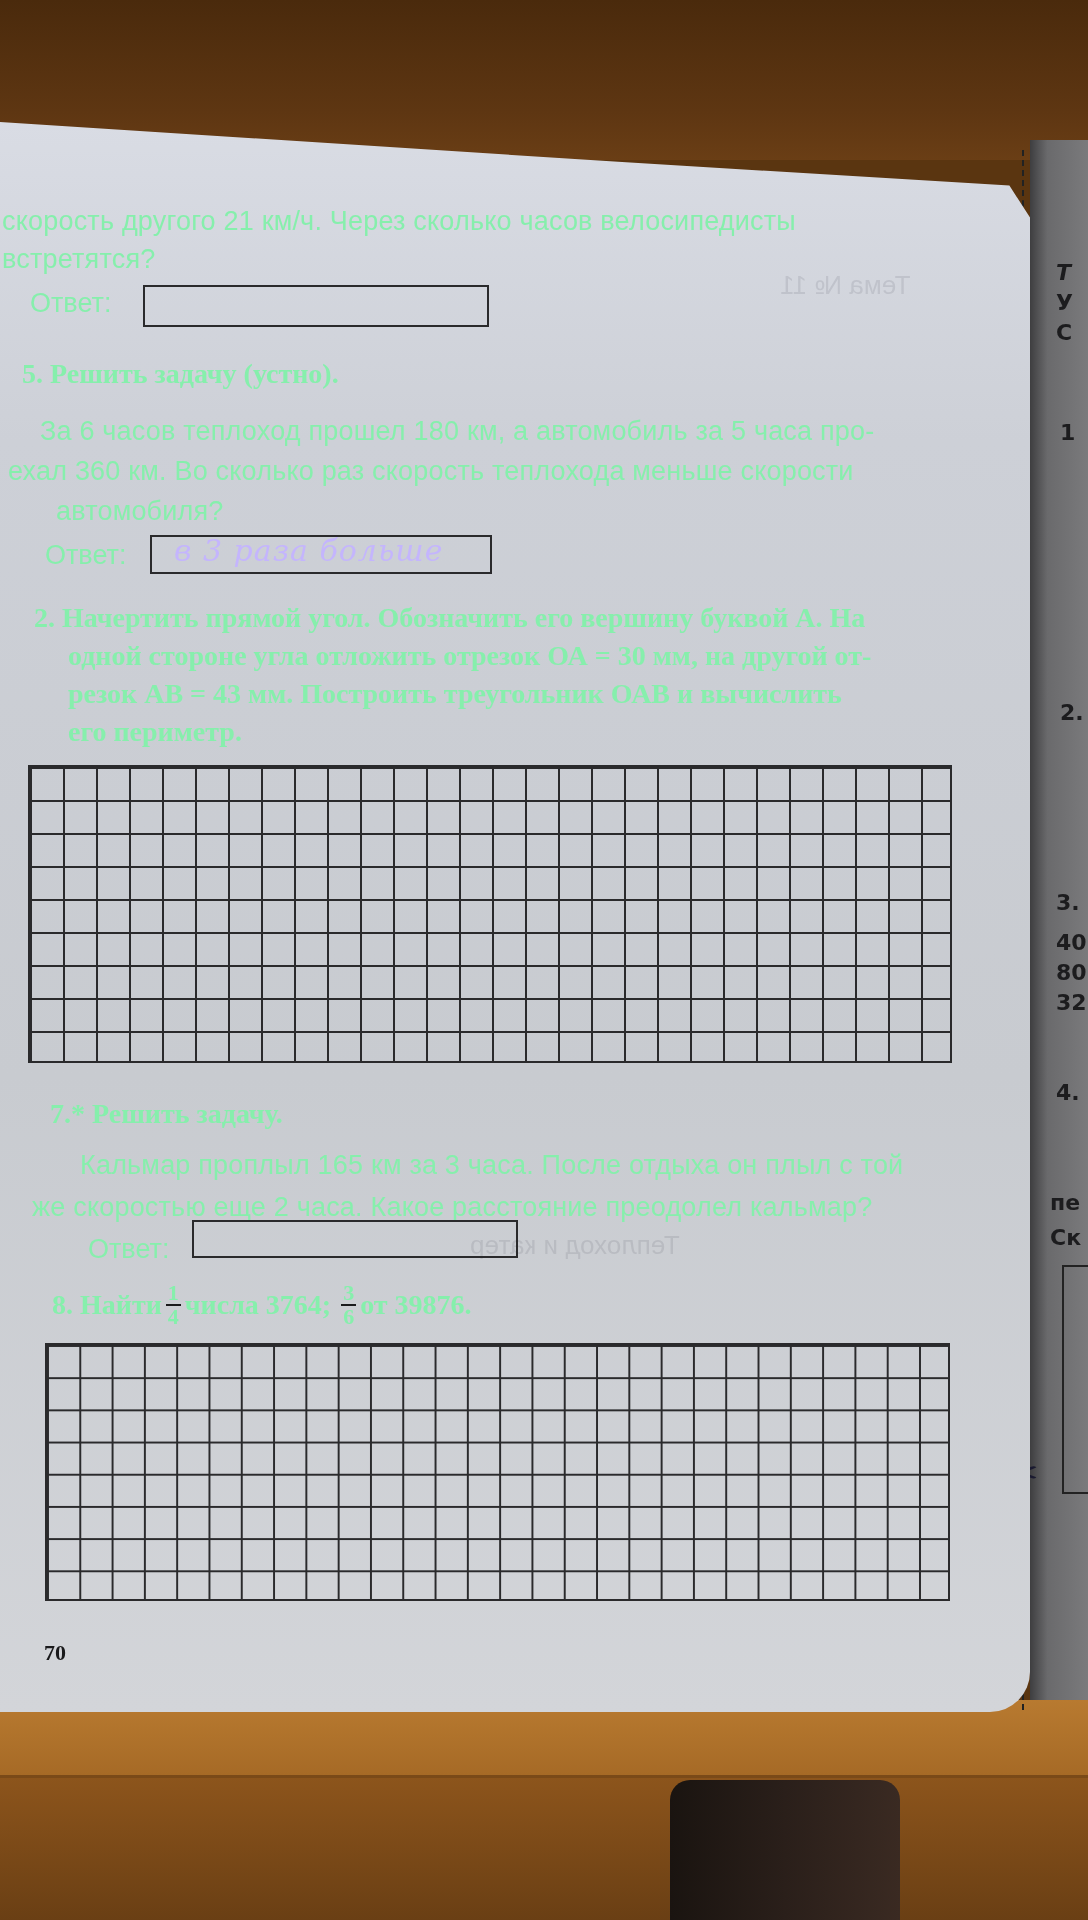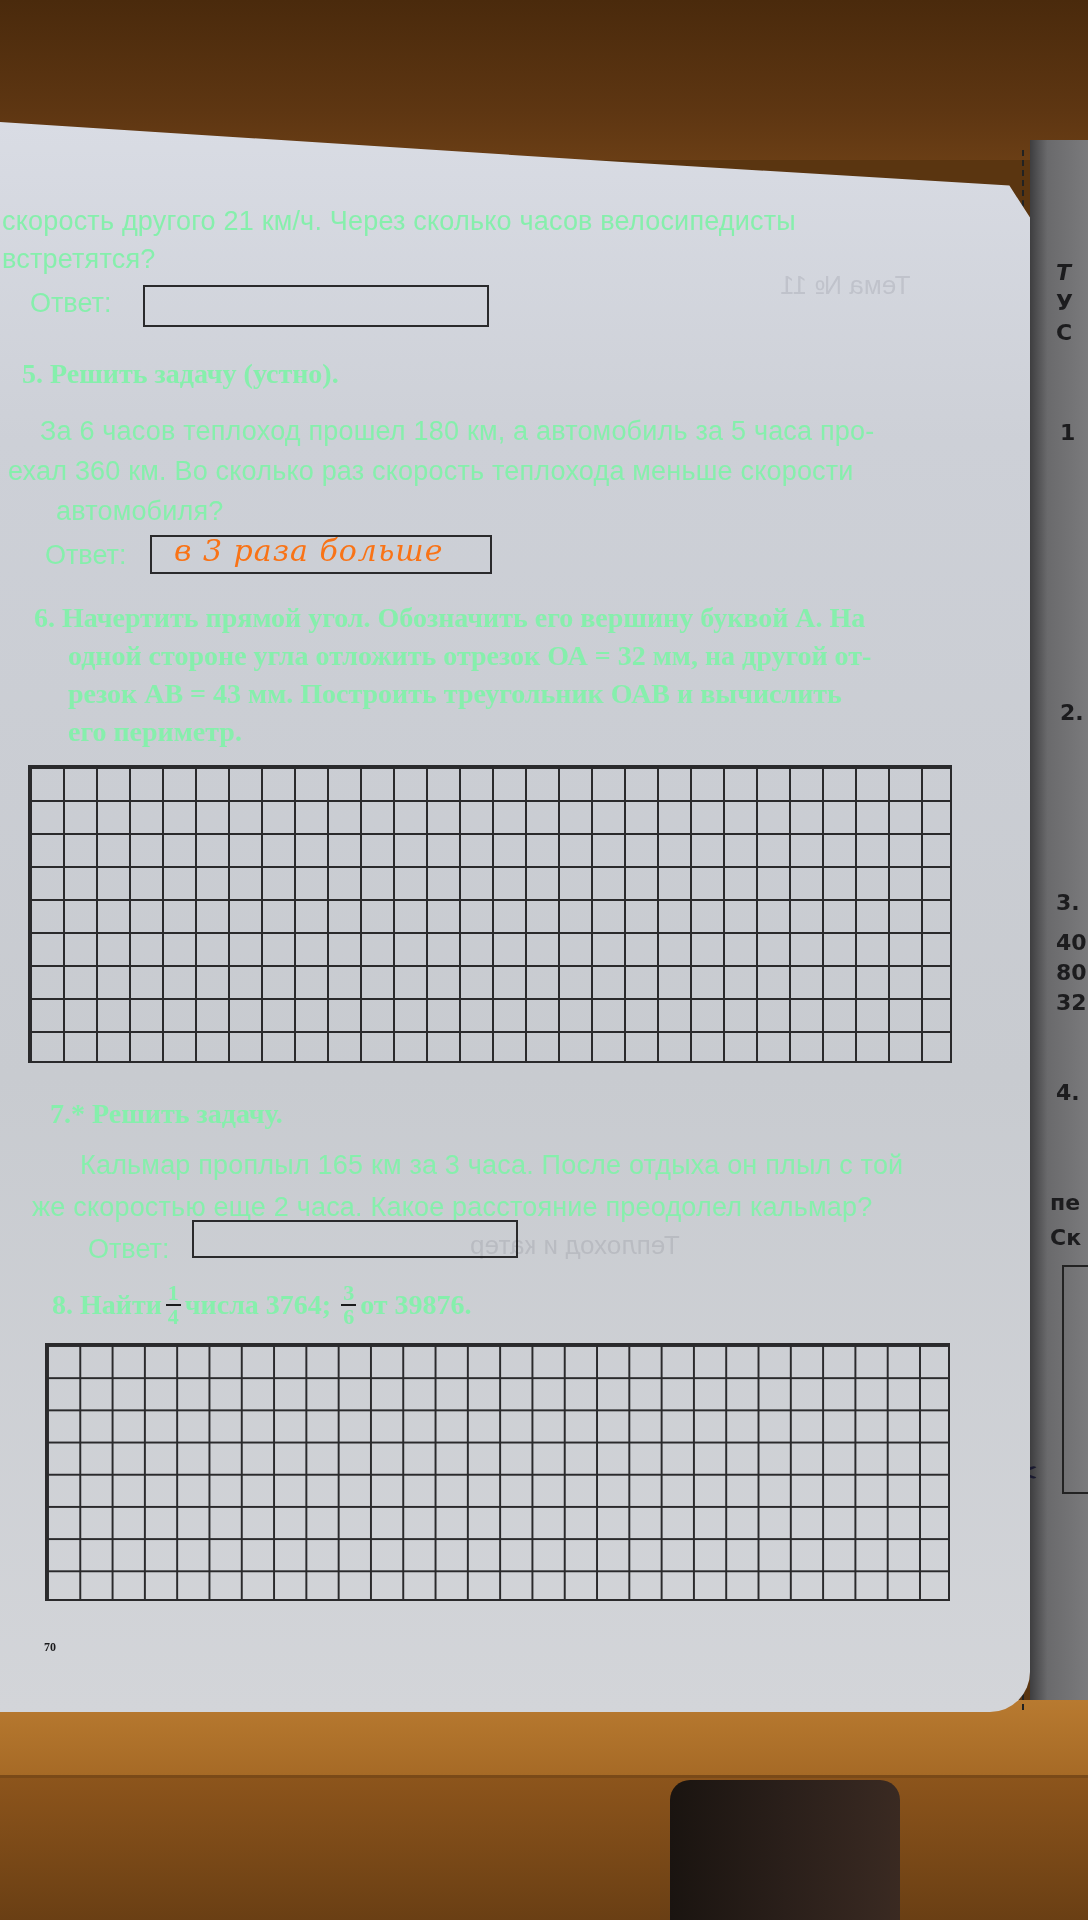--- a/index.html
+++ b/index.html
@@ -47,36 +47,36 @@
     position:absolute; color:#86efac; white-space:nowrap;
   }
   .sans { font-family:"Liberation Sans", sans-serif; font-size:27px; letter-spacing:0.2px; }
   .serif { font-family:"Liberation Serif", serif; font-weight:bold; font-size:28px;margin-left:20px; }
   .answer-label { font-family:"Liberation Sans", sans-serif; font-size:27px; }
   .answer-box {
     position:absolute; border:2px solid #2a2a2c; background:transparent;
   }
   .handwriting {
     position:absolute; font-family:"DejaVu Serif", serif; font-style:italic;
-    color:#f97316; font-size:30px; letter-spacing:1px;
+    color:#c4b5fd; font-size:30px; letter-spacing:1px;
   }
   .grid {
     position:absolute;
     background-color:transparent;
     border:2px solid #2a2a2c;
     box-sizing:border-box;
   }
   .frac {
     display:inline-flex; flex-direction:column; align-items:center;
     vertical-align:middle; font-size:22px; line-height:22px; margin:0 4px;
   }
   .frac .num { border-bottom:2px solid #1a1a1c; padding:0 2px; }
   .page-num {
     position:absolute; font-family:"Liberation Serif", serif; font-weight:bold;
-    font-size:12px; color:#1a1a1c;
+    font-size:22px; color:#1a1a1c;
   }
   .pen-mark {
     position:absolute; left:1005px; top:1450px; font-family:"DejaVu Serif", serif;
     font-size:40px; color:#1a1a30;
   }
   .ghost {
     position:absolute; color:rgba(60,60,70,0.12); font-family:"Liberation Sans", sans-serif;
     font-size:26px; white-space:nowrap;
   }
 </style>
@@ -118,22 +118,22 @@
 
 <div class="txt serif" style="left:2px;top:358px;">5. Решить задачу (устно).</div>
 <div class="txt sans" style="left:40px;top:416px;">За 6 часов теплоход прошел 180 км, а автомобиль за 5 часа про-</div>
 <div class="txt sans" style="left:8px;top:456px;">ехал 360 км. Во сколько раз скорость теплохода меньше скорости</div>
 <div class="txt sans" style="left:8px;top:496px;margin-left:48px;">автомобиля?</div>
 <div class="txt answer-label" style="left:45px;top:540px;">Ответ:</div>
 <div class="answer-box" style="left:150px;top:535px;width:338px;height:35px;">
   <span class="handwriting" style="left:22px;top:-4px;">в 3 раза больше</span>
 </div>
 
-<div class="txt serif" style="left:14px;top:602px;">6. Начертить прямой угол. Обозначить его вершину буквой А. На</div>
-<div class="txt serif" style="left:48px;top:640px;">одной стороне угла отложить отрезок ОА = 32 мм, на другой от-</div>
+<div class="txt serif" style="left:14px;top:602px;">2. Начертить прямой угол. Обозначить его вершину буквой А. На</div>
+<div class="txt serif" style="left:48px;top:640px;">одной стороне угла отложить отрезок ОА = 30 мм, на другой от-</div>
 <div class="txt serif" style="left:48px;top:678px;">резок АВ = 43 мм. Построить треугольник ОАВ и вычислить</div>
 <div class="txt serif" style="left:48px;top:716px;">его периметр.</div>
 <div class="grid" style="left:28px;top:765px;width:924px;height:298px;
      background-image:linear-gradient(90deg,#2a2a2c 2px,transparent 2px),linear-gradient(180deg,#2a2a2c 2px,transparent 2px);
      background-size:33px 33px;"></div>
 
 <div class="txt serif" style="left:30px;top:1098px;">7.* Решить задачу.</div>
 <div class="txt sans" style="left:80px;top:1150px;">Кальмар проплыл 165 км за 3 часа. После отдыха он плыл с той</div>
 <div class="txt sans" style="left:32px;top:1192px;">же скоростью еще 2 часа. Какое расстояние преодолел кальмар?</div>
 <div class="txt answer-label" style="left:88px;top:1234px;">Ответ:</div>

